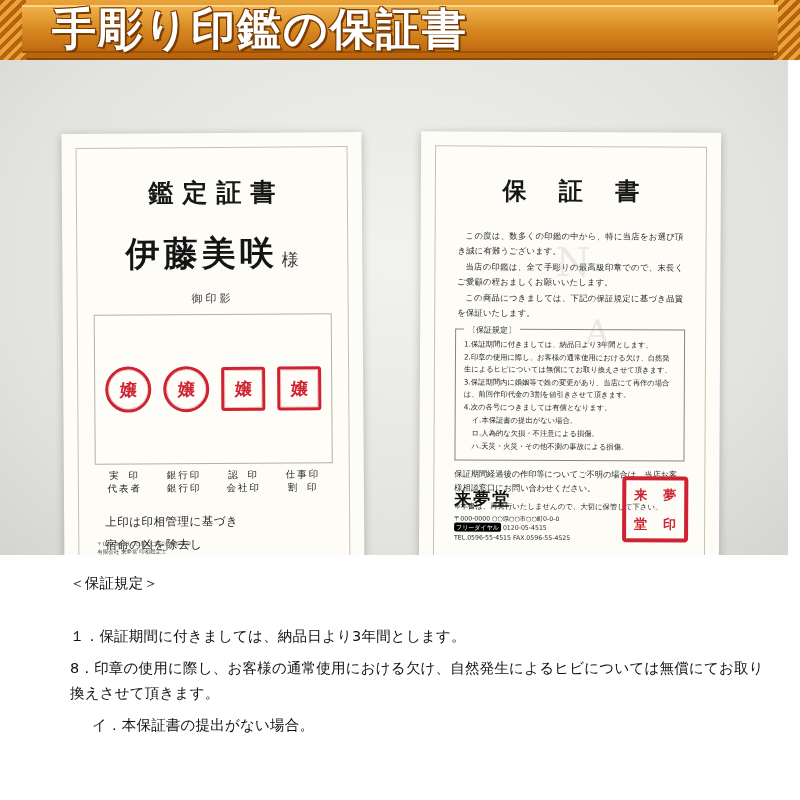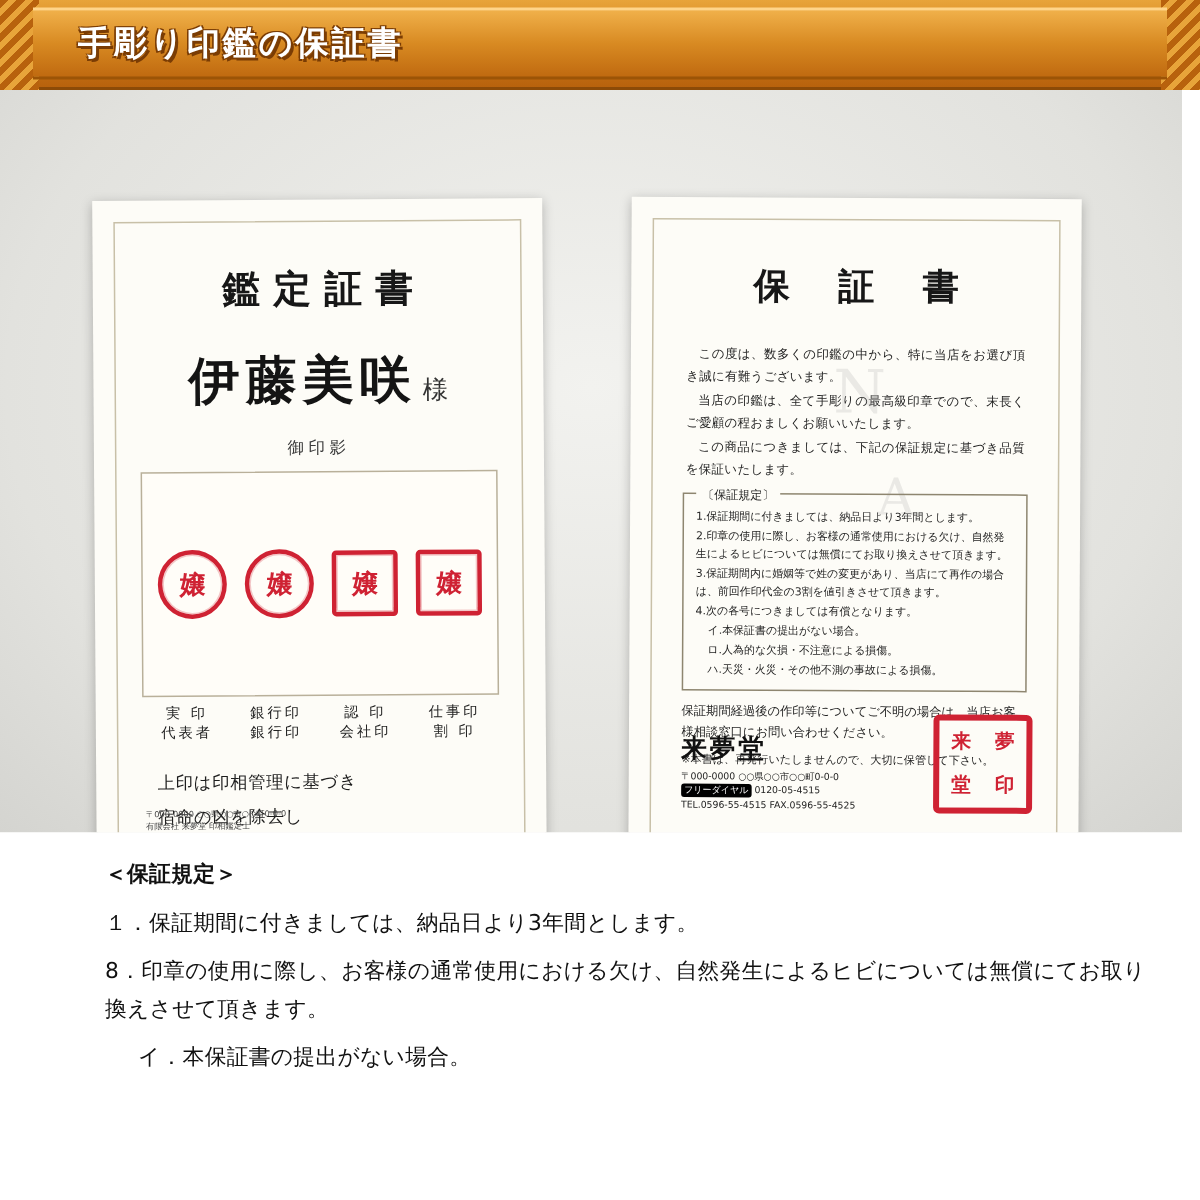--- a/index.html
+++ b/index.html
@@ -34,21 +34,21 @@
     background: linear-gradient(180deg, #f0b04a 0%, #d88a22 50%, #c06a10 100%);
     border-top: 2px solid #ffd58a;
     border-bottom: 2px solid #9c5406;
     display: flex;
     align-items: center;
     padding-left: 30px;
     box-sizing: border-box;
   }
   .banner-title {
     font-family: "DejaVu Sans", sans-serif;
-    font-size: 22px;
+    font-size: 44px;
     font-weight: bold;
     color: #ffffff;
     letter-spacing: 2px;
     text-shadow: 2px 2px 0 #7a3c04, -1px -1px 0 #7a3c04, 1px -1px 0 #7a3c04, -1px 1px 0 #7a3c04;
     white-space: nowrap;
   }
   .banner-stripes {
     position: absolute;
     right: 0; top: 0;
     width: 26px; height: 60px;
@@ -187,21 +187,21 @@
   .stamp-legend {
     display: flex;
     justify-content: space-around;
     margin: 6px 16px 0 16px;
     font-family: "DejaVu Sans", sans-serif;
     font-size: 9.5px;
     color: #222;
     line-height: 1.35;
     text-align: center;
   }
-  .stamp-legend div span { display: block; letter-spacing: 2px;}
+  .stamp-legend div span { display: block; letter-spacing: 2px; font-family: Liberation Mono, monospace;}
 
   .cert-body {
     margin: 14px 26px 0 26px;
     font-family: "DejaVu Sans", sans-serif;
     font-size: 11.5px;
     line-height: 2.0;
     color: #1d1d1d;
     letter-spacing: 0.5px;
   }
 
@@ -325,21 +325,21 @@
     width: 800px;
     height: 245px;
     background: #ffffff;
     font-family: "DejaVu Sans", sans-serif;
     font-size: 14.5px;
     line-height: 1.72;
     color: #111;
     letter-spacing: 0.2px;
     overflow: hidden;
   }
-  .terms .t-title { margin-bottom: 8px; font-weight: bold; }
+  .terms .t-title { margin-bottom: 28px; }
   .terms p { margin: 0 0 7px 0; }
   .terms .indent { padding-left: 22px; }
 </style>
 </head>
 <body>
 
 <div class="banner">
   <div class="banner-stripes-left"></div>
   <div class="banner-stripes"></div>
   <div class="banner-inner">

